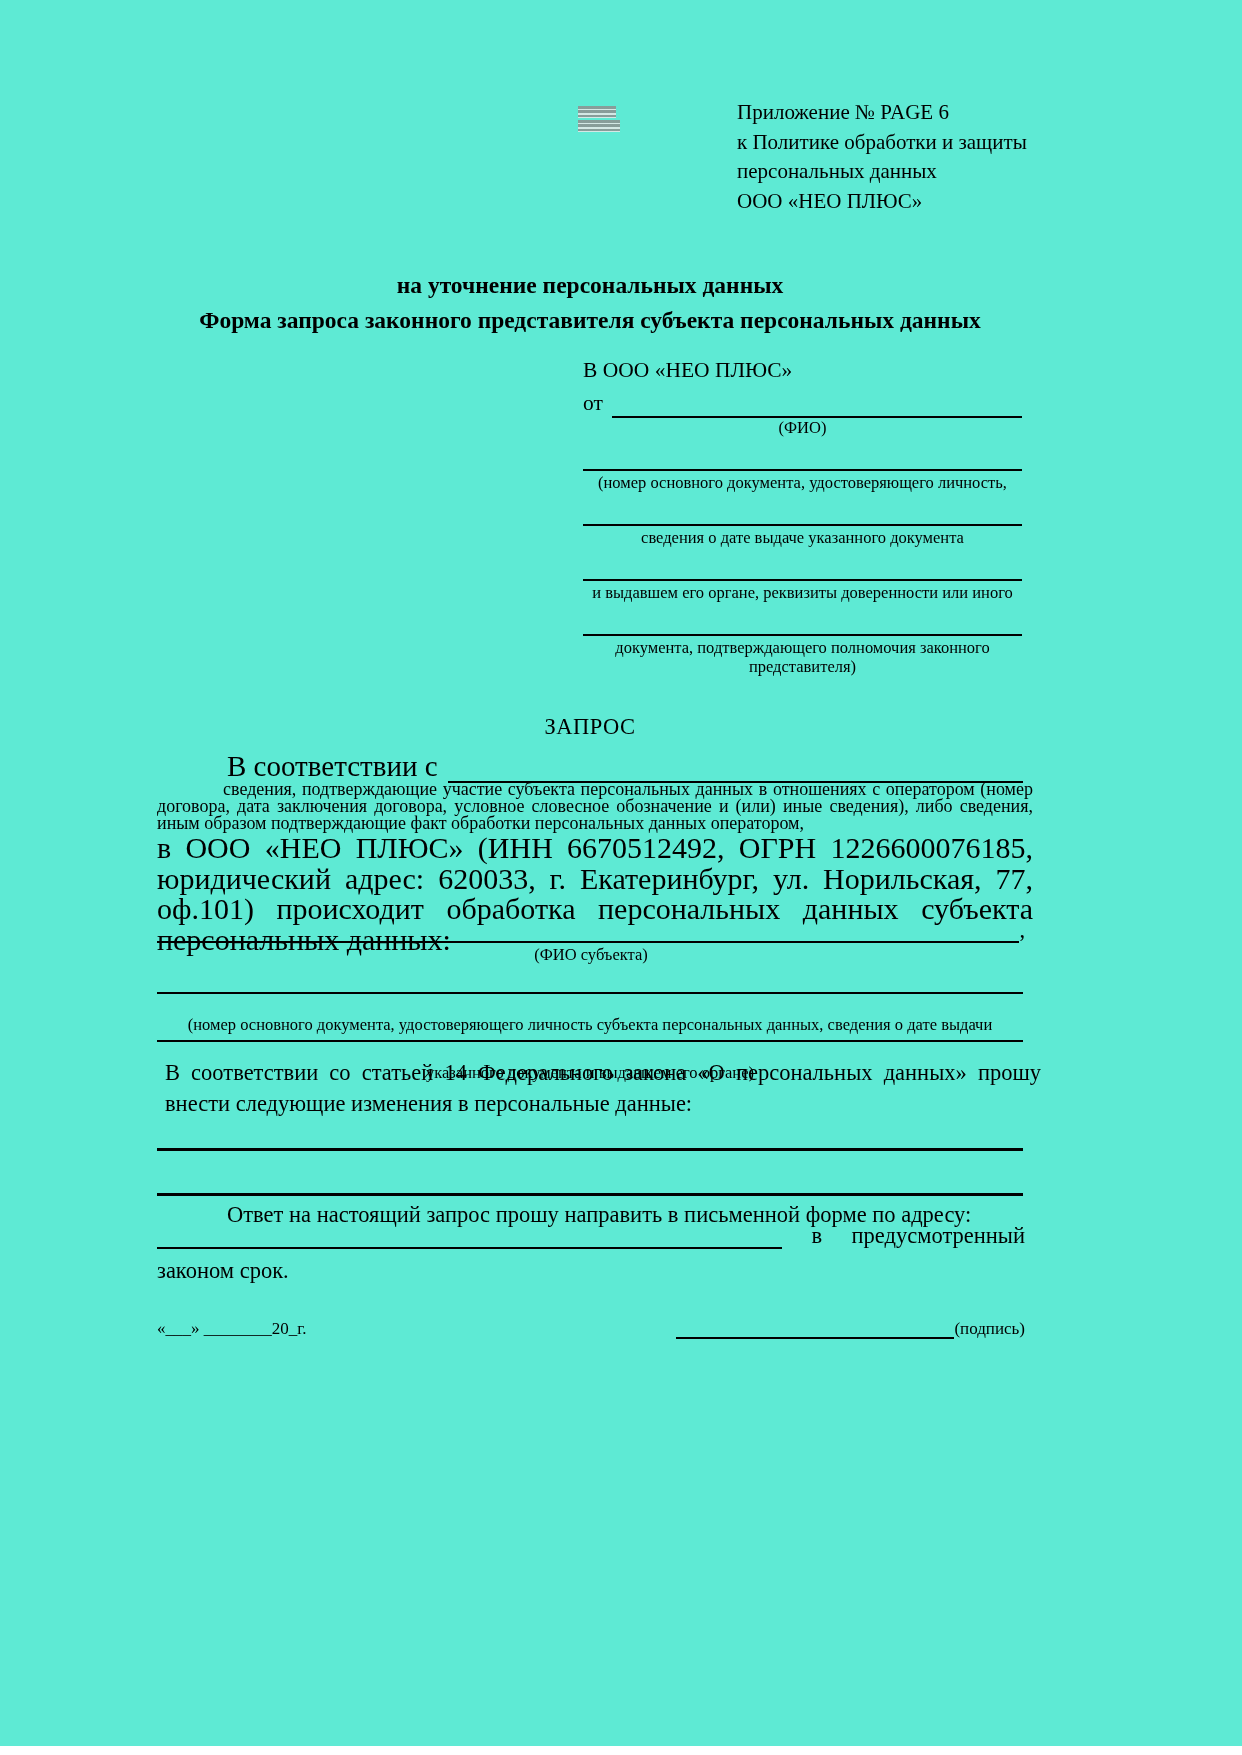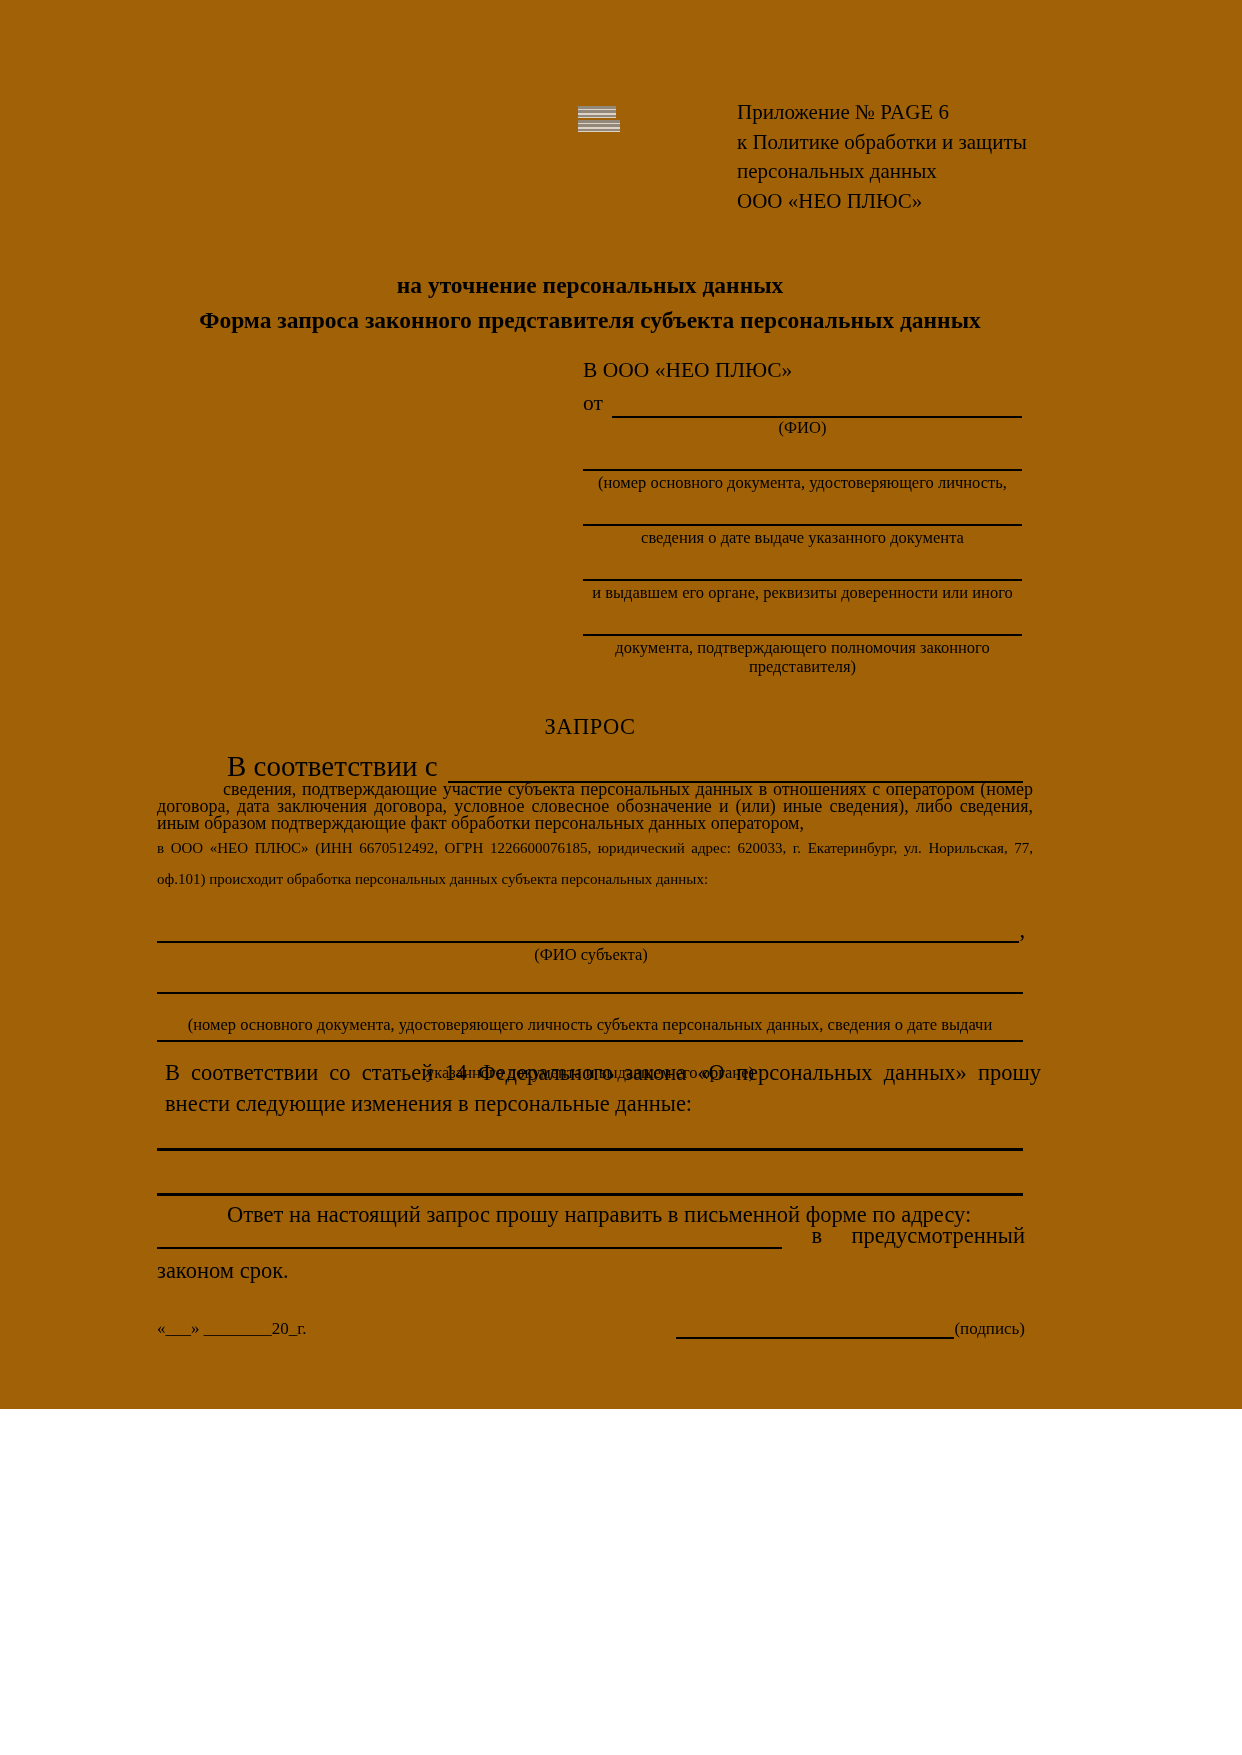--- a/index.html
+++ b/index.html
@@ -1,19 +1,19 @@
 <!DOCTYPE html>
 <html><head>
 <meta charset="utf-8">
 <style>
   html,body{margin:0;padding:0;background:#ffffff;}
   .page{
     position:relative;
-    width:1242px;height:1409px;
-    background:#a16207;
+    width:1242px;height:1746px;
+    background:#5eead4;
     color:#000;
     font-family:"Liberation Serif","DejaVu Serif",serif;
     overflow:hidden;
   }
   
   .smudge{
     position:absolute;left:578px;top:106px;width:42px;height:26px;
   }
   .smudge .s1,.smudge .s2{
     background:repeating-linear-gradient(180deg,#8f8f8f 0 2.6px,#e8e8e8 2.6px 4.4px);
@@ -58,21 +58,21 @@
   .intro .lbl{flex:0 0 auto;}
   .intro .uline{flex:1;height:25px;margin-left:10px;}
   
   .fine{
     position:absolute;left:157px;top:781px;width:876px;
     font-size:18px;line-height:17px;text-align:justify;text-indent:66px;
   }
   
   .oper{
     position:absolute;left:157px;top:833px;width:876px;
-    font-size:15px;line-height:30.5px;text-align:justify;
+    font-size:30px;line-height:30.5px;text-align:justify;
   }
   
   .fiorow{
     position:absolute;left:157px;top:914px;width:868px;
   }
   .fiorow .row{display:flex;align-items:flex-end;font-size:22.5px;}
   .fiorow .row .uline{flex:1;height:27px;}
   .fiorow .cap{margin-top:2px;}
   .docf1{position:absolute;left:157px;top:966px;width:866px;}
   .docf2{position:absolute;left:157px;top:1014px;width:866px;}

